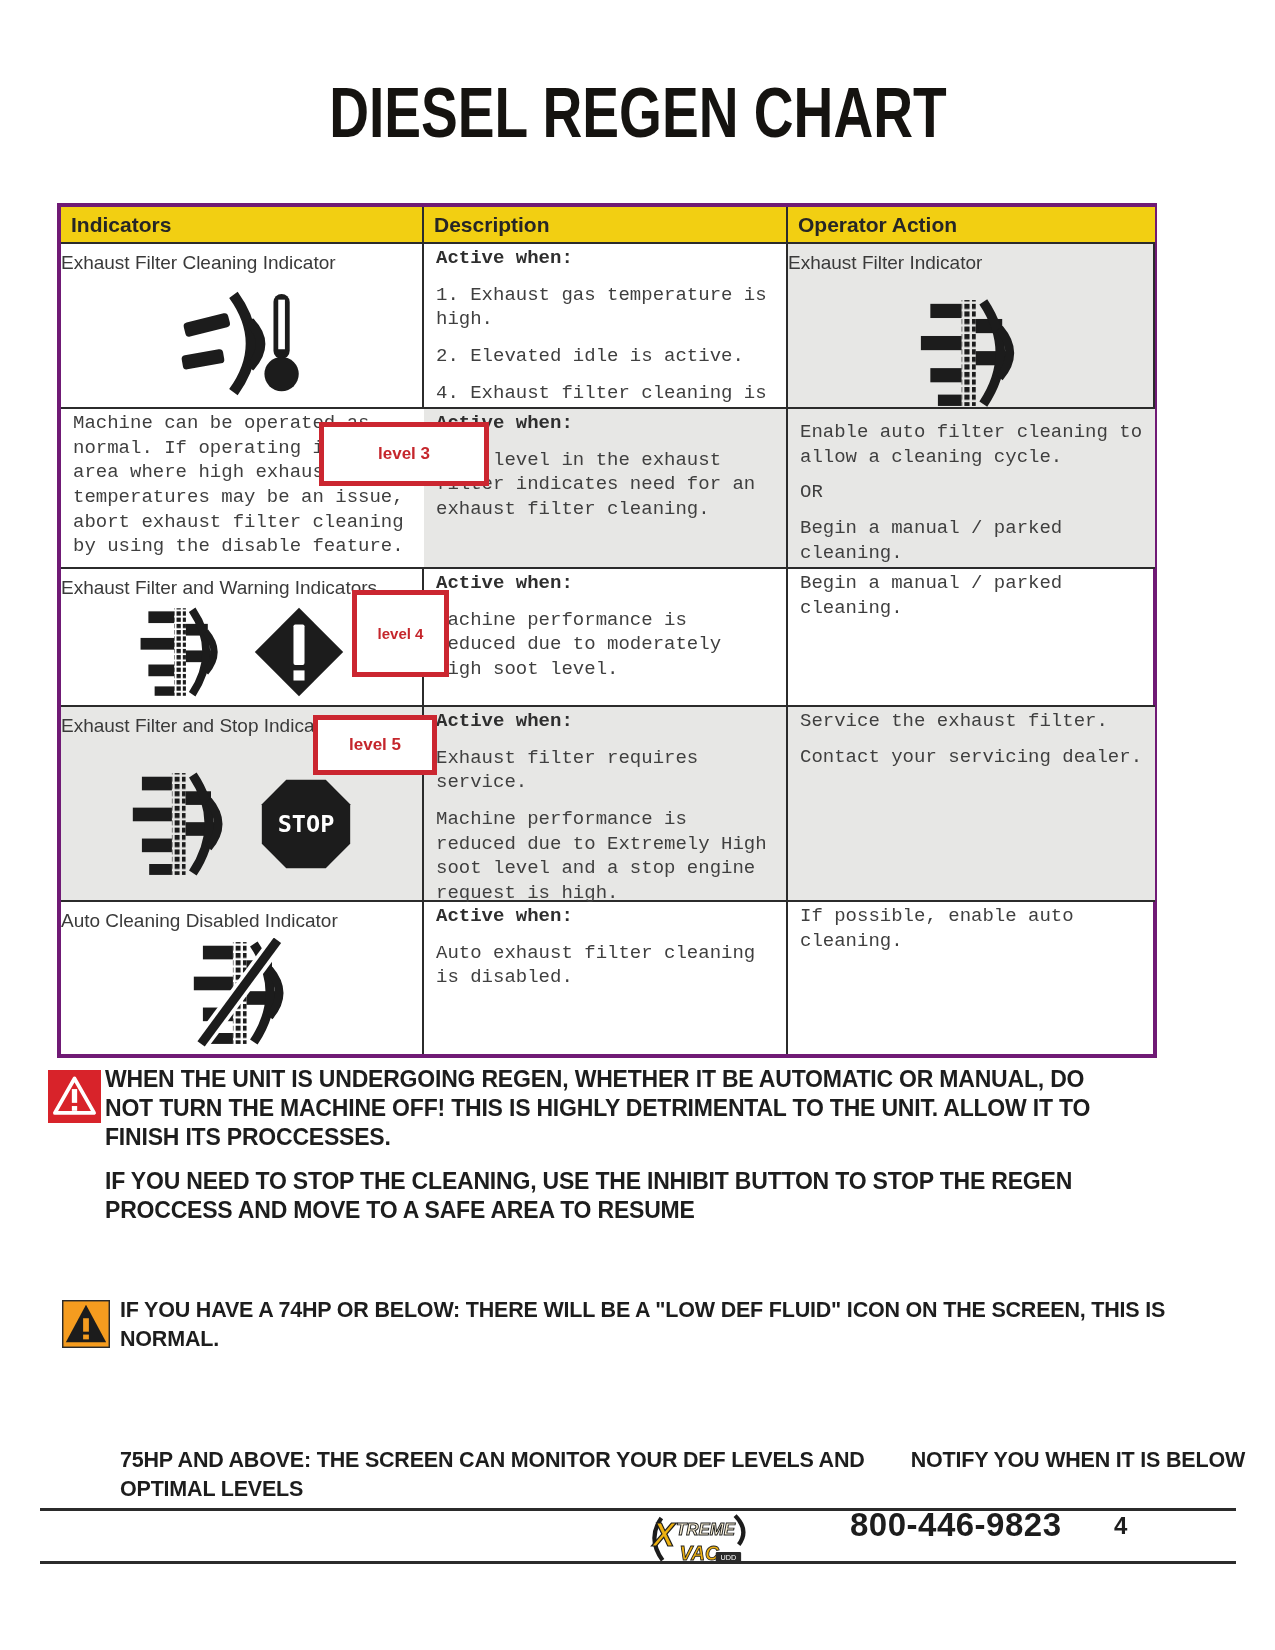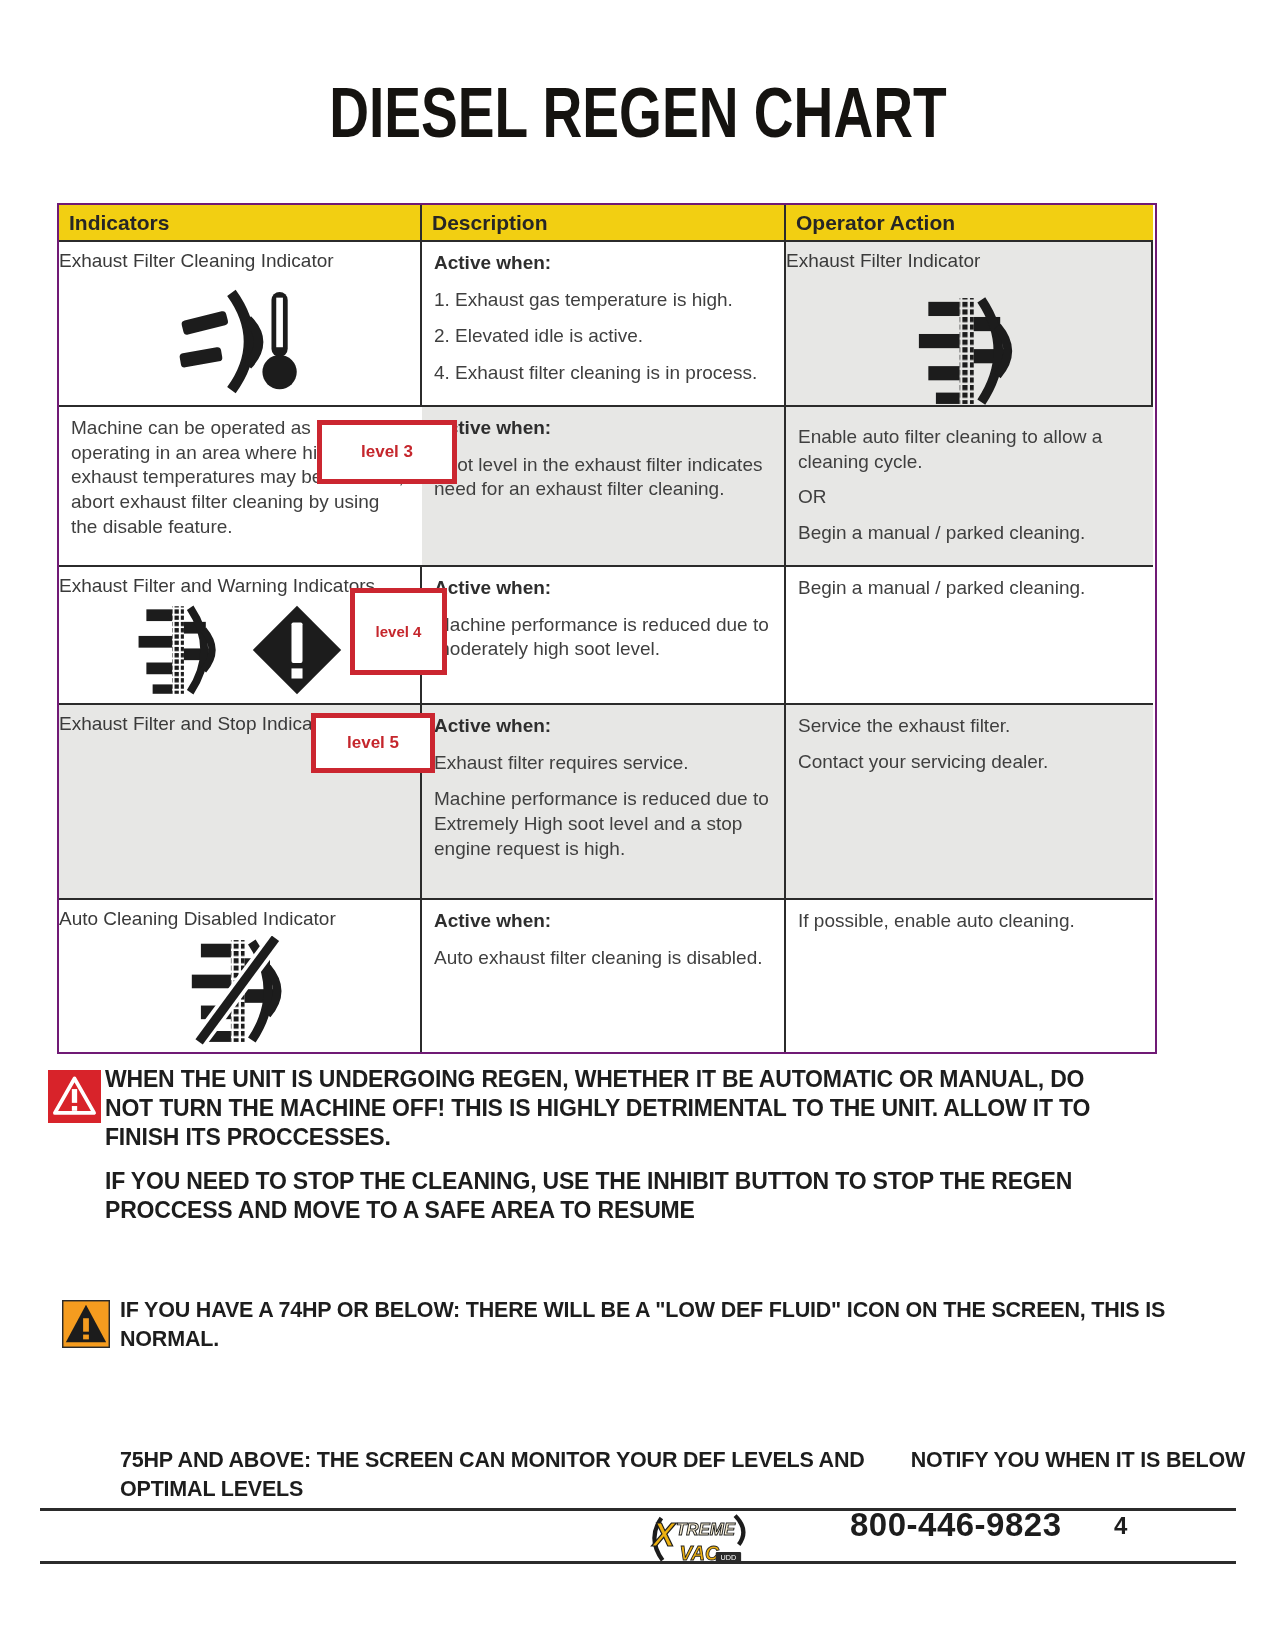--- a/index.html
+++ b/index.html
@@ -10,47 +10,47 @@
   }
   
   .title-wrap { position:absolute; top:78px; left:0; width:100%; text-align:center; }
   .title {
     display:inline-block; font-size:58px; font-weight:bold; color:#151310;
     letter-spacing:0px; transform:scale(0.95,1.22); transform-origin:center;
   }
   
   .regen-table {
     position:absolute; left:57px; top:203px; width:1100px;
-    border:2px solid #701a75; background:#fff;
+    border:4px solid #701a75; background:#fff;
     display:grid; grid-template-columns:363px 364px 367px;
     grid-template-rows:37px 165px 160px 138px 195px 152px;
   }
   .cell { border-right:2px solid #2b2b2b; border-bottom:2px solid #2b2b2b; position:relative; overflow:visible; }
   .cell.last-col { border-right:none; }
   .cell.last-row { border-bottom:none; }
   .cell.gray { background:#e7e7e5; }
   .hcell {
     background:#f2cf12; display:flex; align-items:center; padding:0 10px;
     font-size:21px; font-weight:600; color:#262626;
   }
   .ind-label { padding:8px 10px 0 0; font-size:19px; color:#3a3a3a; white-space:nowrap; overflow:hidden; }
   .icon-zone { display:flex; justify-content:center; align-items:center; gap:28px; }
-  .desc-cell, .act-cell { padding:9px 12px; font-size:19px; color:#3f3f3f; line-height:1.3; }
+  .desc-cell, .act-cell { padding:2px 12px; font-size:19px; color:#3f3f3f; line-height:1.3;font-family:Liberation Mono, monospace; }
   .aw { font-weight:bold; color:#2e2e2e; }
   .dline { margin-top:12px; }
   .aline { margin-top:11px; }
   .aline.first { margin-top:9px; }
   .act-first { font-size:19px; color:#3f3f3f; }
   
   .level-badge {
     position:absolute; background:#ffffff; border:5px solid #cb2630;
     color:#c5262c; font-weight:bold; font-size:17px;
     display:flex; align-items:center; justify-content:center; z-index:6;
   }
-  .lv3 { left:258px; top:215px; width:140px; height:64px; }
+  .lv3 { left:258px; top:215px; width:170px; height:64px; }
   .lv4 { left:291px; top:383px; width:97px;  height:87px; font-size:15px; }
   .lv5 { left:252px; top:508px; width:124px; height:60px; }
   
   .warn-line { position:absolute; font-weight:bold; color:#1d1d1d; white-space:pre; letter-spacing:-0.2px; }
   .wsize-a { font-size:23px; }
   .wsize-b { font-size:21.5px; }
   .alert-icon { position:absolute; }
   
   .rule { position:absolute; left:40px; width:1196px; height:3px; background:#2b2b2b; }
   .phone { position:absolute; left:850px; top:1506px; font-size:33px; font-weight:bold; color:#1d1d1d; letter-spacing:0.5px; }
@@ -156,20 +156,42 @@
     <div class="cell desc-cell">
       <div class="aw">Active when:</div>
       <div class="dline">Machine performance is reduced due to moderately high soot level.</div>
     </div>
     <div class="cell last-col act-cell">
       <div class="act-first">Begin a manual / parked cleaning.</div>
     </div>
 
     <div class="cell gray">
       <div class="ind-label">Exhaust Filter and Stop Indicators</div>
+      <div class="icon-zone" style="margin-top:32px;">
+        <svg width="100" height="110" viewBox="0 0 110 120">
+          <defs>
+              <pattern id="fp4" width="8" height="8" patternUnits="userSpaceOnUse">
+                <rect width="5.5" height="5.5" fill="#1c1c1c"></rect>
+              </pattern>
+            </defs>
+          <rect x="45" y="4" width="15" height="112" fill="url(#fp4)"></rect>
+          <rect x="12" y="8" width="33" height="15" fill="#1c1c1c"></rect>
+          <rect x="2" y="42" width="43" height="15" fill="#1c1c1c"></rect>
+          <rect x="12" y="76" width="33" height="15" fill="#1c1c1c"></rect>
+          <rect x="20" y="104" width="25" height="12" fill="#1c1c1c"></rect>
+          <rect x="60" y="24" width="28" height="15" fill="#1c1c1c"></rect>
+          <rect x="60" y="58" width="32" height="15" fill="#1c1c1c"></rect>
+          <path d="M68 6 Q104 60 68 114" stroke="#1c1c1c" stroke-width="10" fill="none"></path>
+          <path d="M85 34 Q107 60 85 86" stroke="#1c1c1c" stroke-width="9" fill="none"></path>
+        </svg>
+        <svg width="94" height="94" viewBox="0 0 100 100">
+          <polygon points="29,3 71,3 97,29 97,71 71,97 29,97 3,71 3,29" fill="#1c1c1c"></polygon>
+          <text x="50" y="59" text-anchor="middle" font-size="25" font-weight="bold" fill="#ffffff" style="font-family:'DejaVu Sans Mono', monospace;">STOP</text>
+        </svg>
+      </div>
     </div>
     <div class="cell gray desc-cell">
       <div class="aw">Active when:</div>
       <div class="dline">Exhaust filter requires service.</div>
       <div class="dline">Machine performance is reduced due to Extremely High soot level and a stop engine request is high.</div>
     </div>
     <div class="cell gray last-col act-cell">
       <div class="act-first">Service the exhaust filter.</div>
       <div class="aline">Contact your servicing dealer.</div>
     </div>

